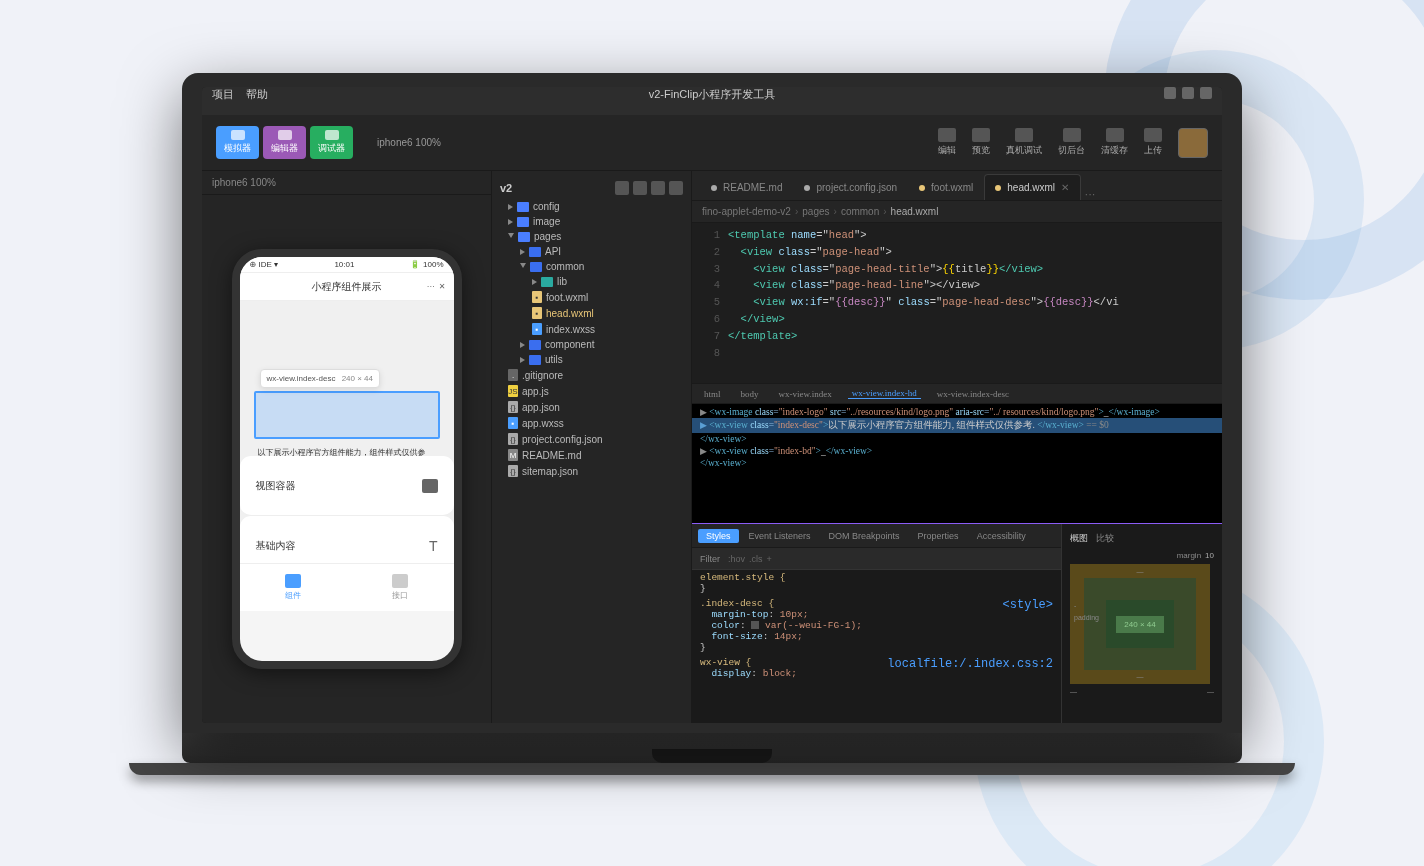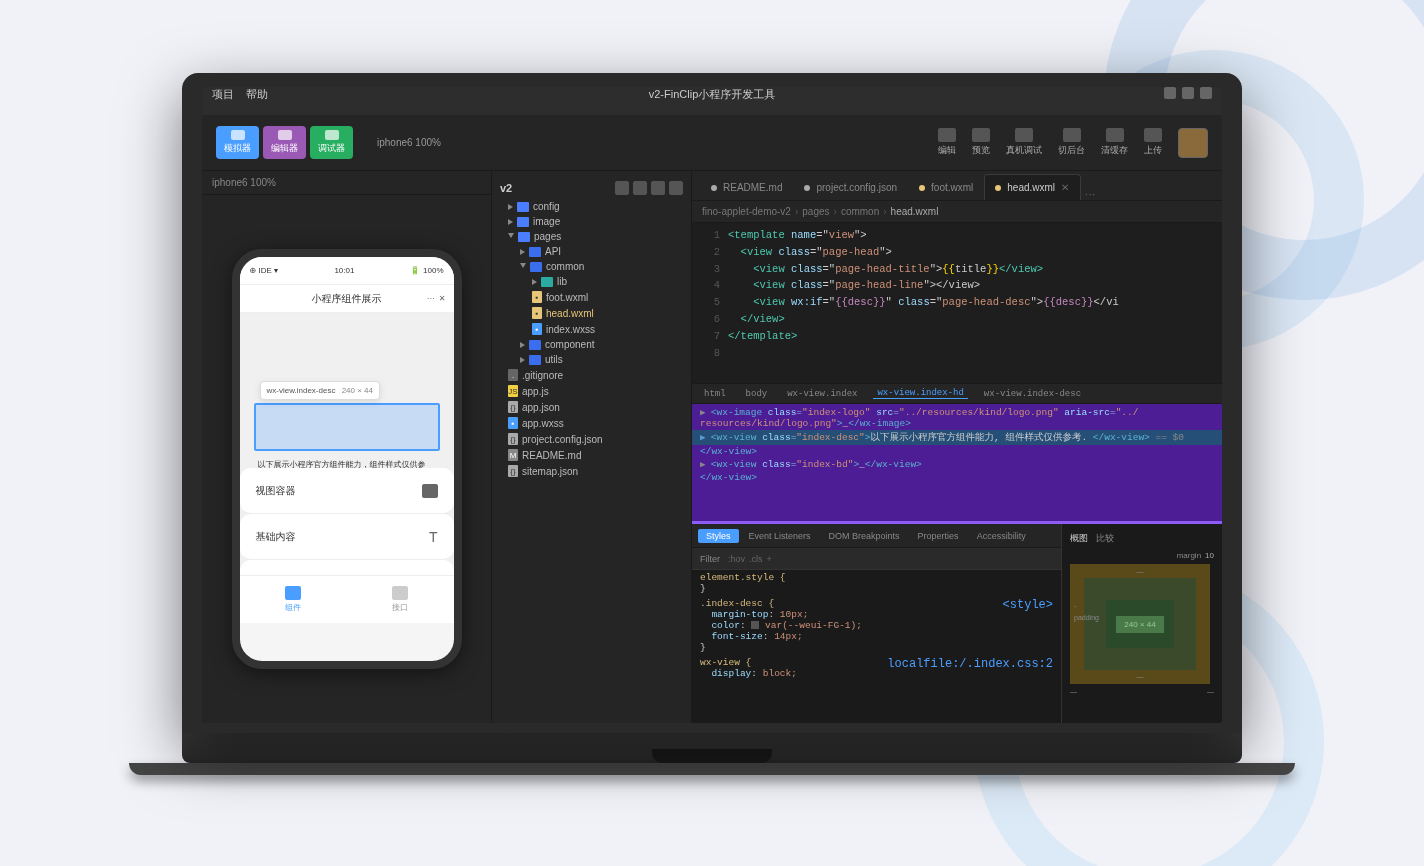--- a/index.html
+++ b/index.html
@@ -249,21 +249,21 @@
       height: 420px;
       background: #f5f5f5;
       border-radius: 30px;
       border: 8px solid #333;
       overflow: hidden;
       position: relative;
       box-shadow: 0 4px 20px rgba(0,0,0,0.5);
     }
 
     .phone-status-bar {
-      height: 28px;
+      height: 16px;
       background: #fff;
       display: flex;
       align-items: center;
       justify-content: space-between;
       padding: 0 10px;
       font-size: 8px;
       color: #333;
       border-bottom: 1px solid #eee;
     }
 
@@ -331,21 +331,21 @@
       margin-top: 48px;
     }
 
     .phone-menu-items {
       position: absolute;
       top: 155px;
       left: 0;
       right: 0;
     }
     .phone-menu-item {
-      height: 46px;
+      height: 60px;
       display: flex;
       align-items: center;
       justify-content: space-between;
       padding: 0 16px;
       background: white;
       border-bottom: 1px solid #eee;
       font-size: 10px;
       color: #333;
       border-radius: 11px;
     }
@@ -567,24 +567,24 @@
       height: 340px;
       display: flex;
       flex-direction: column;
       flex-shrink: 0;
       border-top: 1px solid #1a1a1a;
     }
 
     
     .html-inspector {
       height: 140px;
-      background: #4c1d95;
-      border-bottom: 3px solid #8b5cf6;
+      background: #000000;
+      border-bottom: 1px solid #8b5cf6;
       overflow: hidden;
-      font-family: Liberation Mono, monospace;
+      font-family: Liberation Serif, serif;
       font-size: 9.5px;
     }
 
     .inspector-element-tabs {
       height: 20px;
       background: #252525;
       display: flex;
       align-items: center;
       padding: 0 8px;
       gap: 12px;
@@ -984,21 +984,21 @@
               <span class="breadcrumb-sep">›</span>
               <span>common</span>
               <span class="breadcrumb-sep">›</span>
               <span class="breadcrumb-current">head.wxml</span>
             </div>
 
             <div class="code-editor">
               <div class="code-line">
                 <span class="line-num">1</span>
                 <span class="line-content">
-                  <span class="syntax-tag">&lt;template </span><span class="syntax-attr">name</span><span>="</span><span class="syntax-string">view</span><span>"&gt;</span>
+                  <span class="syntax-tag">&lt;template </span><span class="syntax-attr">name</span><span>="</span><span class="syntax-string">head</span><span>"&gt;</span>
                 </span>
               </div>
               <div class="code-line">
                 <span class="line-num">2</span>
                 <span class="line-content">
                   &nbsp;&nbsp;<span class="syntax-tag">&lt;view </span><span class="syntax-attr">class</span><span>="</span><span class="syntax-string">page-head</span><span>"&gt;</span>
                 </span>
               </div>
               <div class="code-line">
                 <span class="line-num">3</span>

